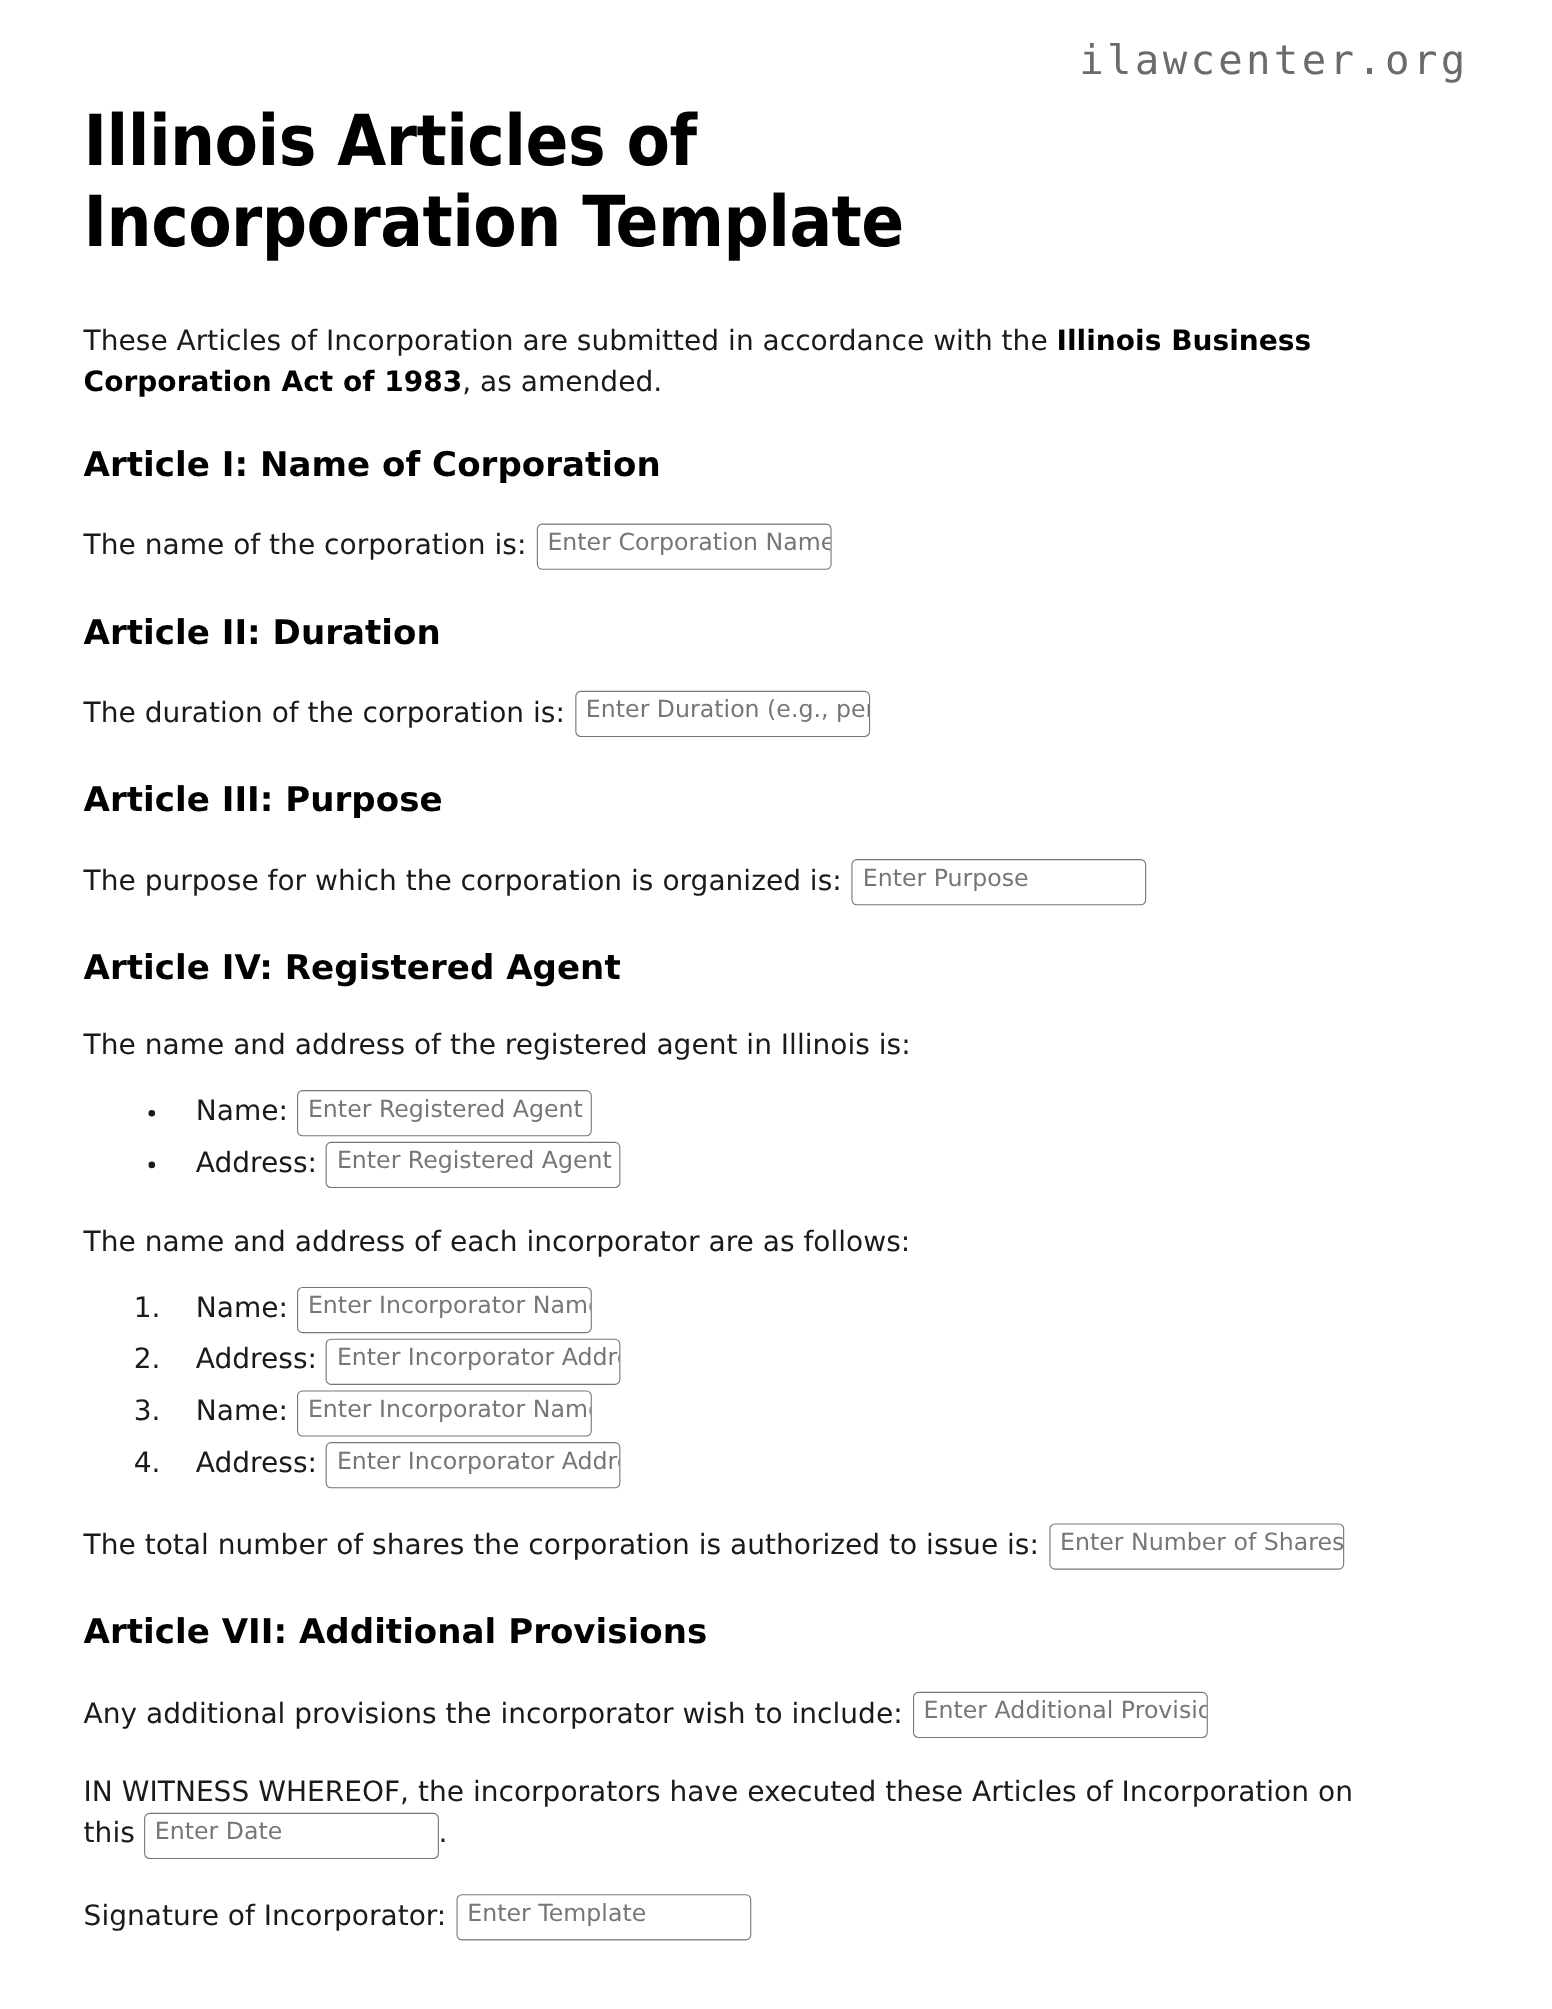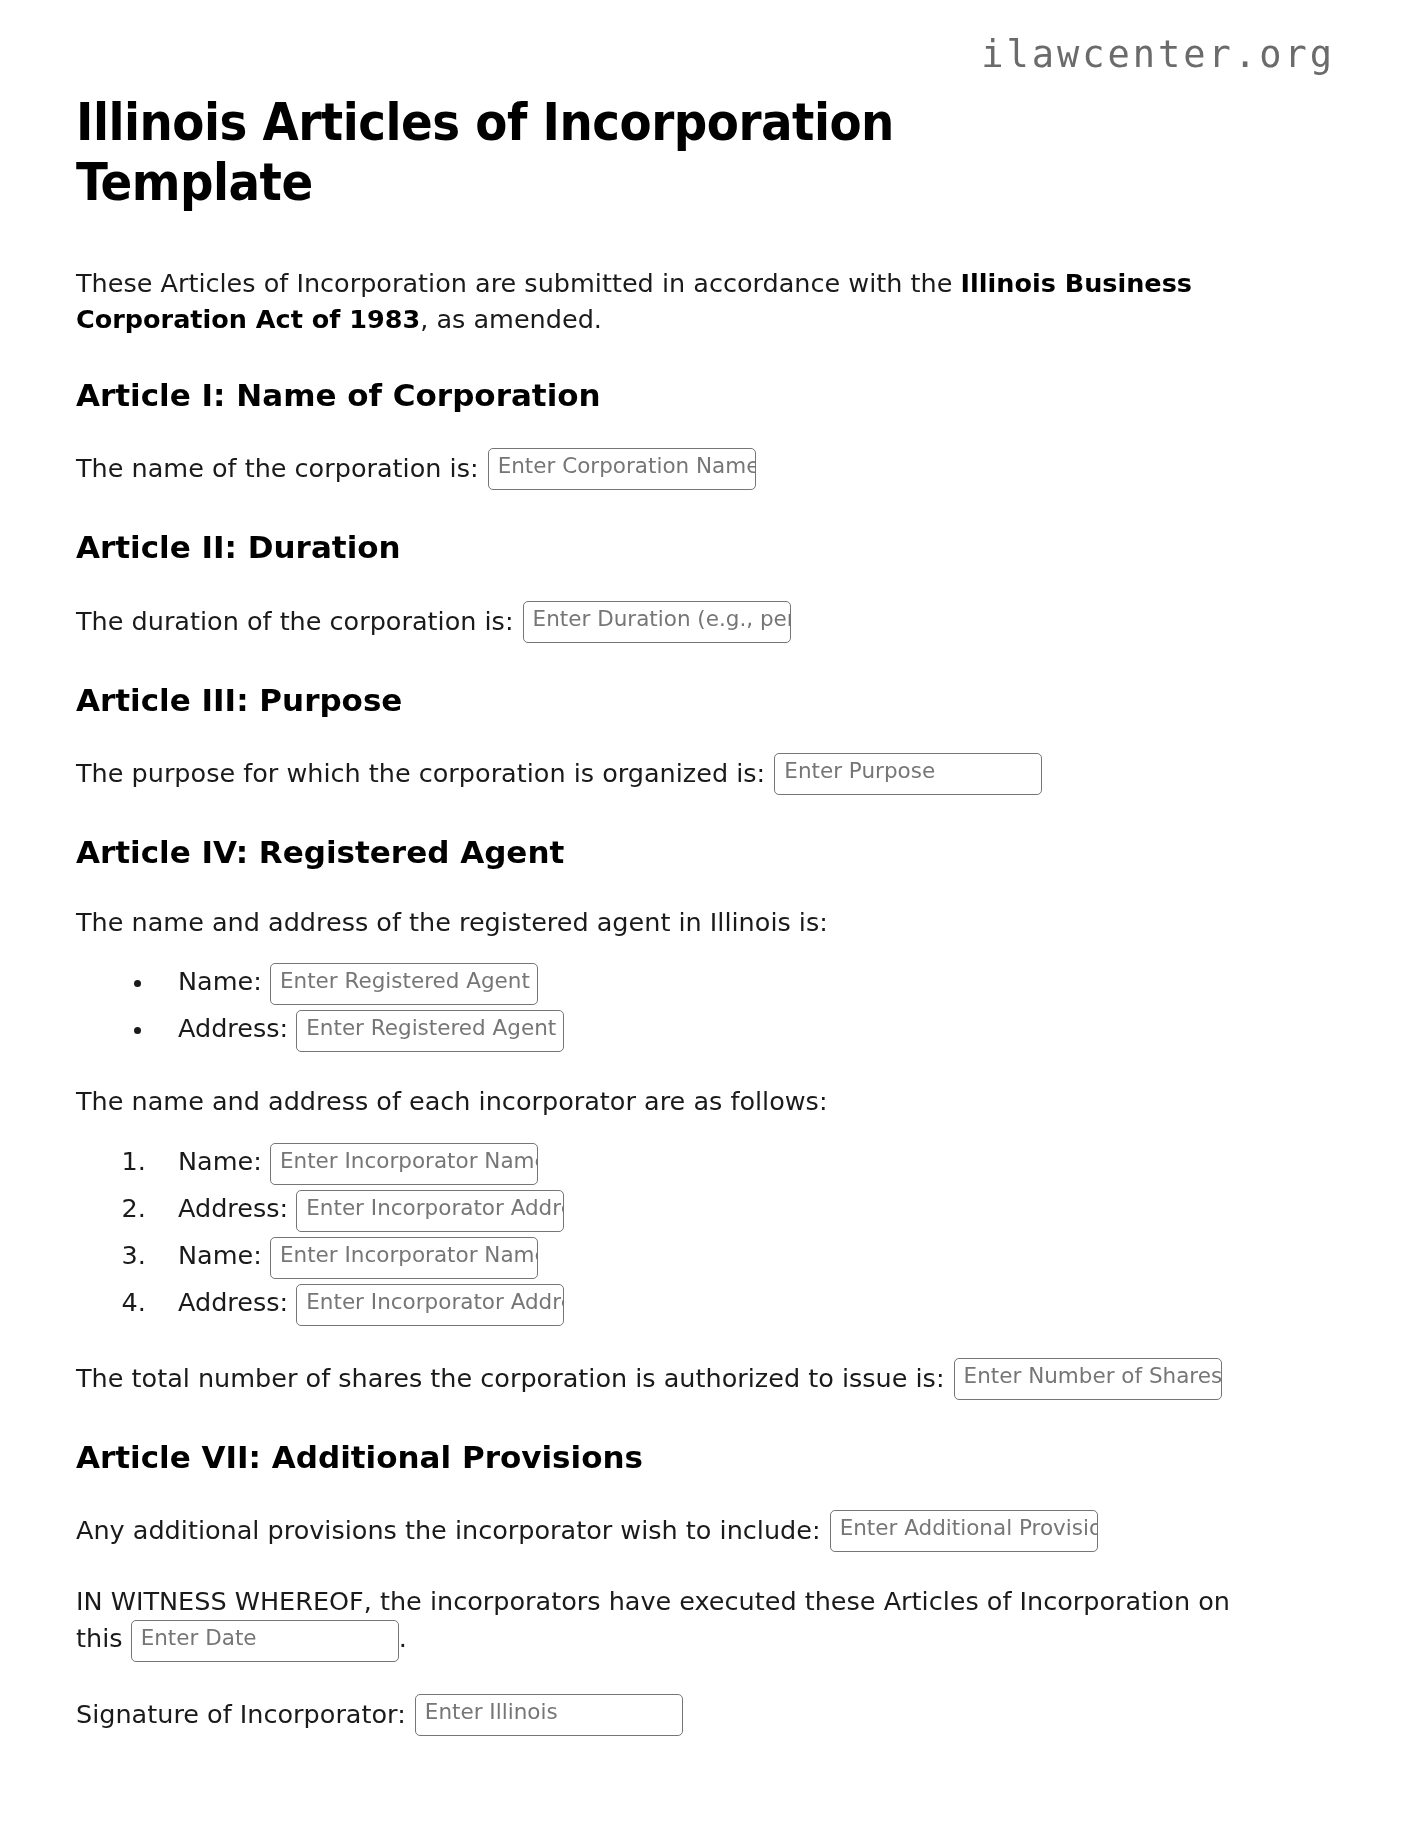--- a/index.html
+++ b/index.html
@@ -39,21 +39,21 @@
     user-select: none;
   }
 
   
   .doc-title {
     margin: 0;
     padding-top: 92px;
     font-family: "Liberation Sans Narrow", "DejaVu Sans Condensed", "Liberation Sans", sans-serif;
     font-stretch: condensed;
     font-weight: 700;
-    font-size: 52px;
+    font-size: 64px;
     line-height: 1.16;
     letter-spacing: -0.5px;
     color: #000;
     max-width: 1000px;
   }
 
   
   p.body {
     margin: 32px 0 0 0;
     font-size: 25.5px;
@@ -205,16 +205,16 @@
       <span class="inp w-prov">Enter Additional Provisions</span>
   </p>
 
   <p class="body">
     <span class="txt">IN WITNESS WHEREOF, the incorporators have executed these Articles of Incorporation on</span><br>
     <span class="txt">this </span><span class="inp w-date">Enter Date</span><span class="txt">.</span>
   </p>
 
   <p class="body fieldline">
     <span class="txt">Signature of Incorporator: </span>
-      <span class="inp w-sig">Enter Illinois</span>
+      <span class="inp w-sig">Enter Template</span>
   </p>
 
 </div>
 
 </body></html>

